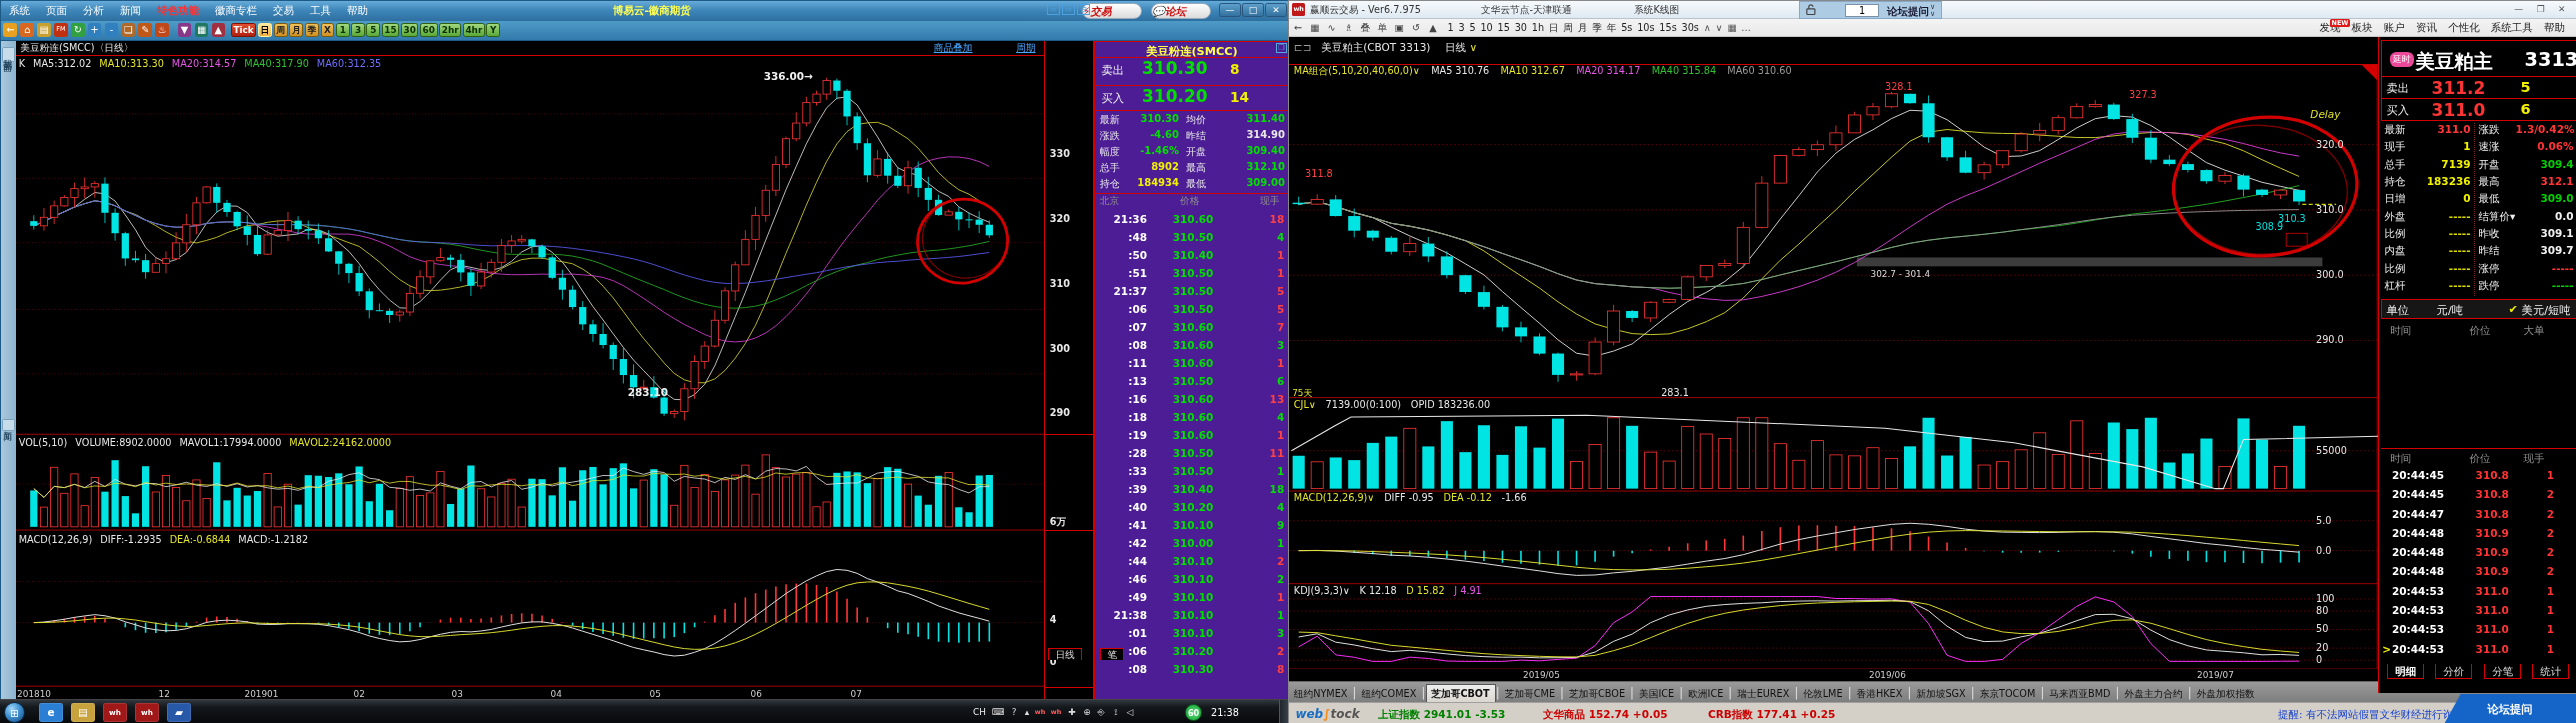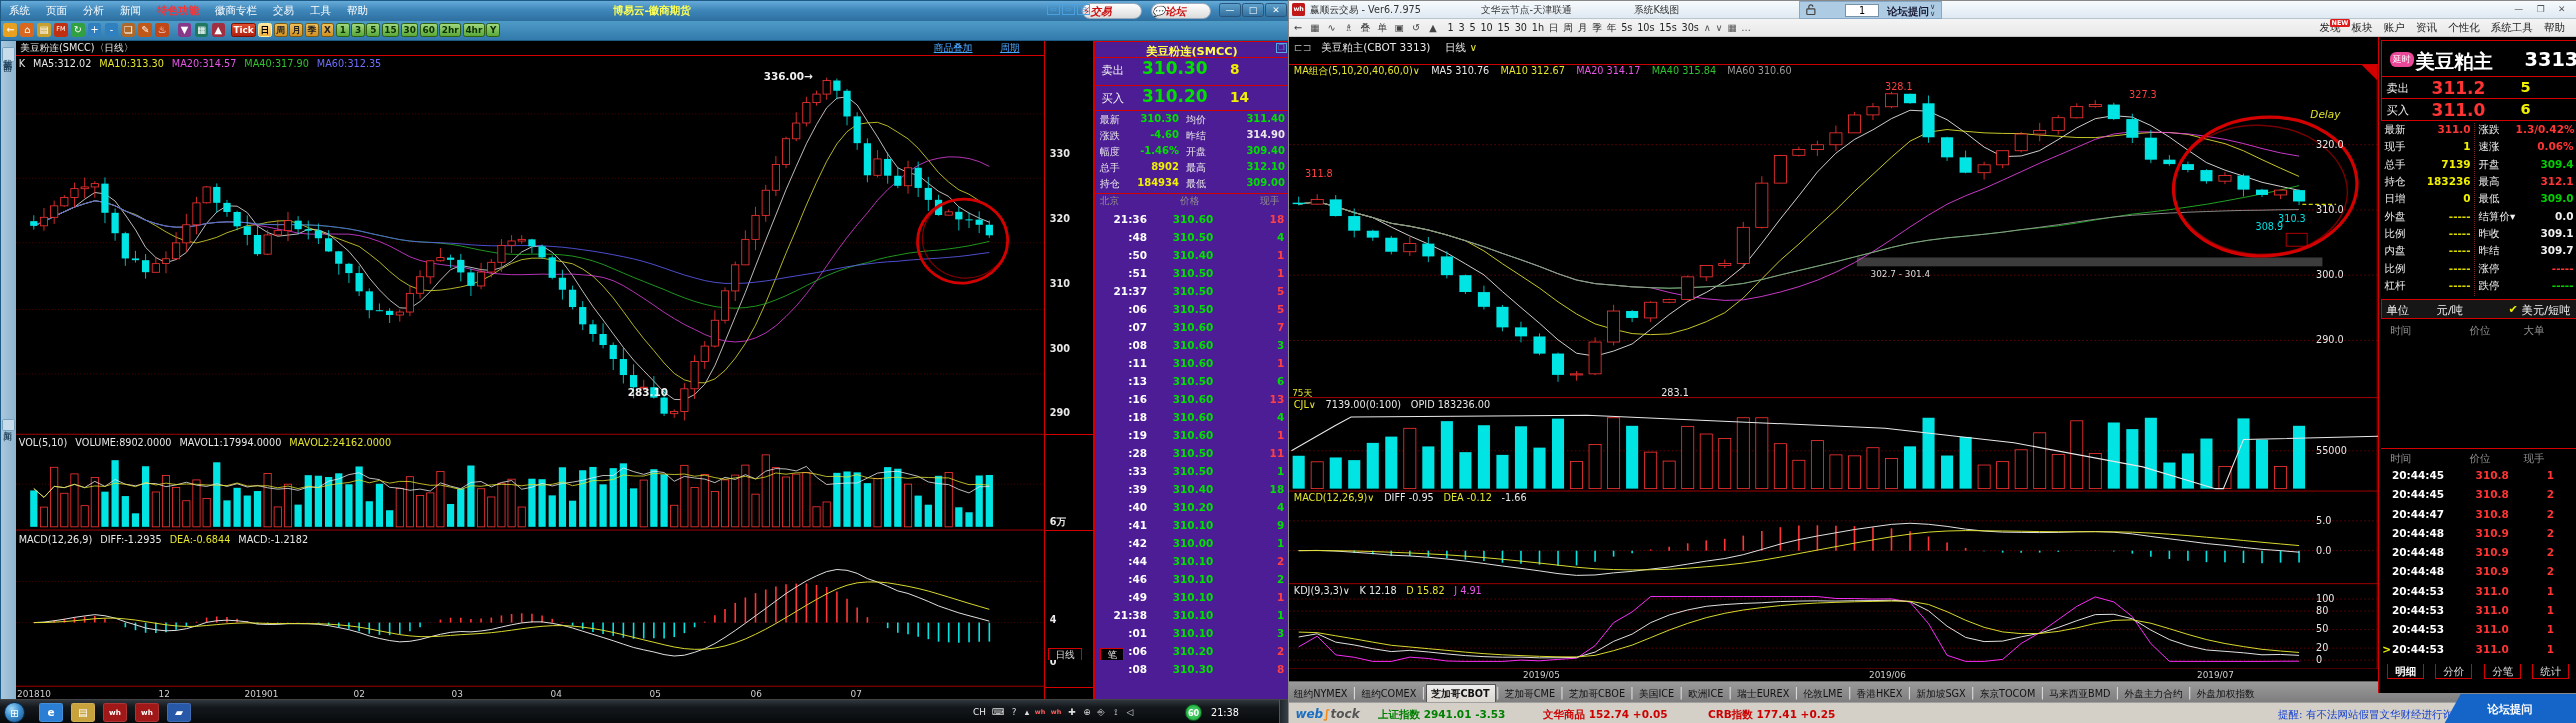--- a/index.html
+++ b/index.html
@@ -192,21 +192,21 @@
     </div>
     <div id="lw-side">
         <div class="vtab" style="top: 6.4px;">我的页面</div>
         <div class="vtab" style="top: 378px;">新闻</div>
       </div>
 
     <div id="lw-chartwrap">
       <div id="lw-chart-header">
         <span id="lw-symbol">美豆粉连(SMCC)〈日线〉</span>
         <span class="hdr-link" style="right:71px;">商品叠加</span>
-        <span class="hdr-link" style="right:24px;">周期</span>
+        <span class="hdr-link" style="right:8px;">周期</span>
       </div>
       <div id="lw-redline"></div>
       <div id="lw-kline"><span class="w">K</span><span class="w">MA5:312.02</span><span class="yel">MA10:313.30</span><span class="mag">MA20:314.57</span><span class="grn">MA40:317.90</span><span class="blu">MA60:312.35</span></div>
       <div id="lw-vol-label"><span class="w">VOL(5,10)</span><span class="w">VOLUME:8902.0000</span><span class="w">MAVOL1:17994.0000</span><span class="yel">MAVOL2:24162.0000</span></div>
       <div id="lw-macd-label"><span class="w">MACD(12,26,9)</span><span class="w">DIFF:-1.2935</span><span class="yel">DEA:-0.6844</span><span class="w">MACD:-1.2182</span></div>
       <svg id="lw-svg" style="left:0;top:14.5px;" width="1028" height="631" viewBox="0 0 1277 784">
           <line x1="0.0" y1="72.0" x2="1277.0" y2="72.0" stroke="#7a0000" stroke-width="1" stroke-dasharray="1 3"></line>
           <line x1="0.0" y1="152.0" x2="1277.0" y2="152.0" stroke="#7a0000" stroke-width="1" stroke-dasharray="1 3"></line>
           <line x1="0.0" y1="232.0" x2="1277.0" y2="232.0" stroke="#7a0000" stroke-width="1" stroke-dasharray="1 3"></line>
           <line x1="0.0" y1="315.0" x2="1277.0" y2="315.0" stroke="#7a0000" stroke-width="1" stroke-dasharray="1 3"></line>

